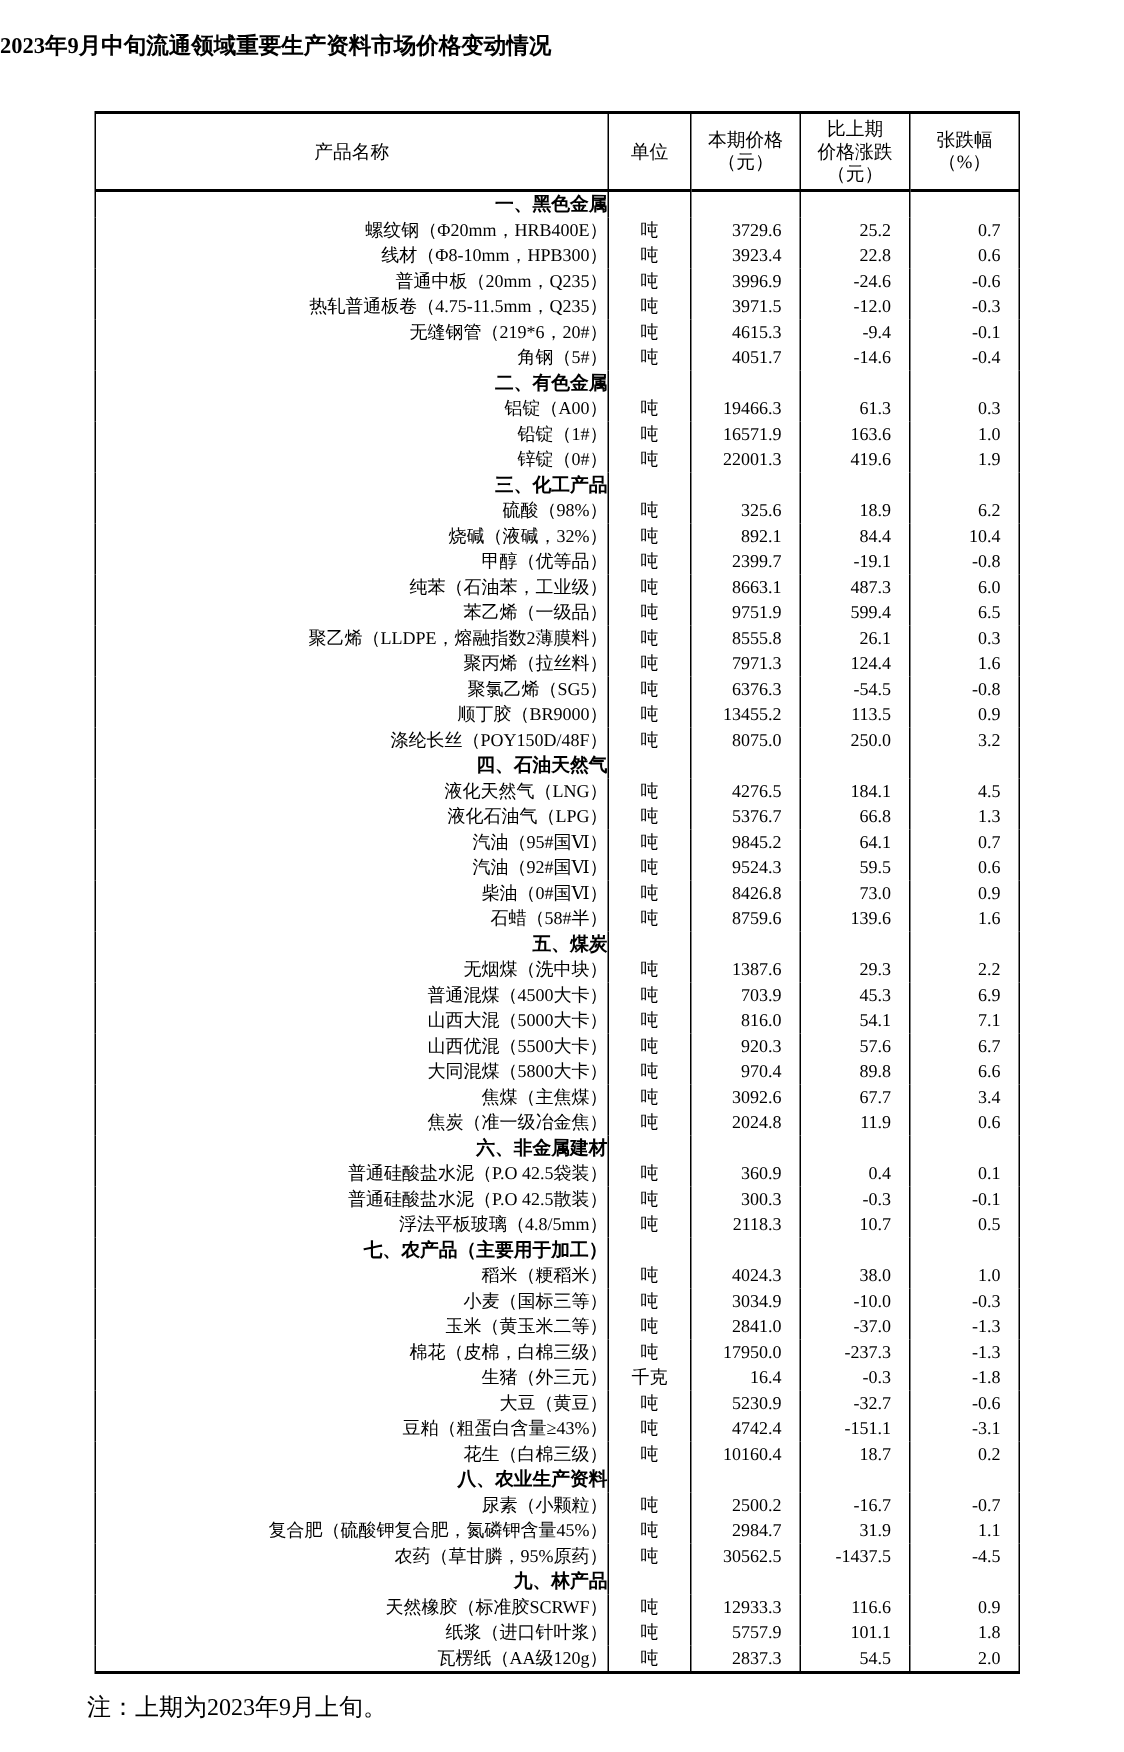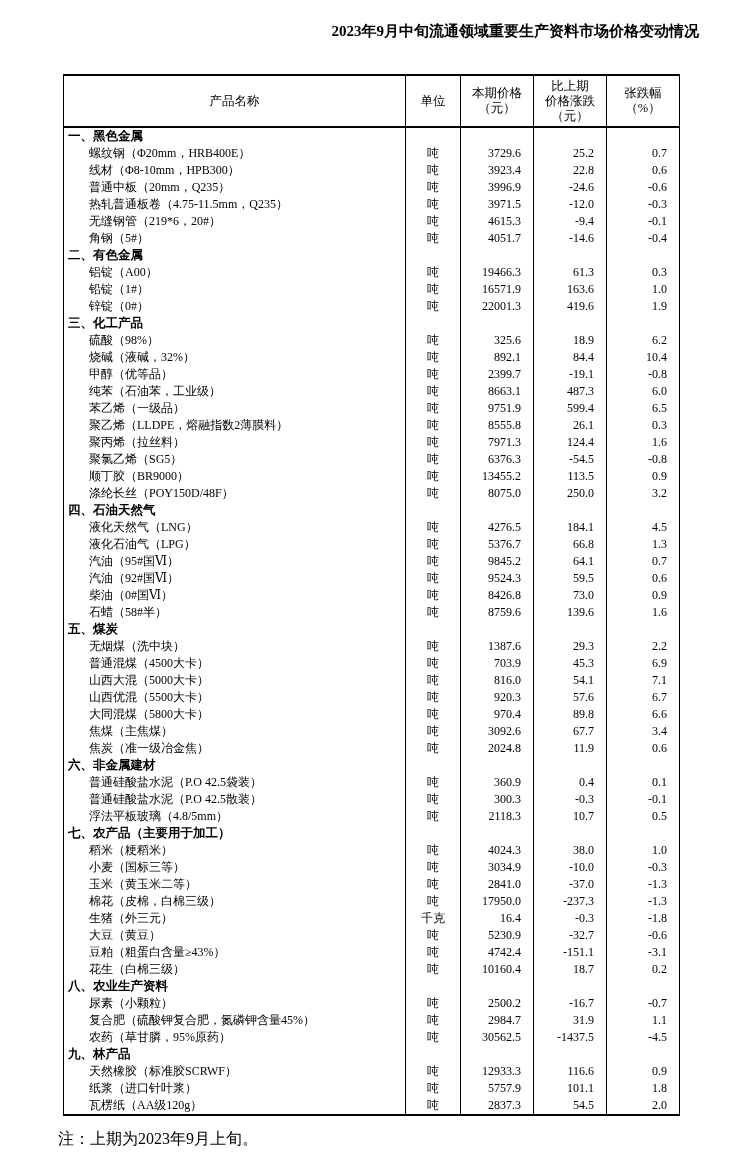--- a/index.html
+++ b/index.html
@@ -4,21 +4,21 @@
 <style>
   html,body{margin:0;padding:0;}
   body{
     width:749px;height:1168px;
     background:#ffffff;color:#000000;
     font-family:"Liberation Serif","DejaVu Serif",serif;
     position:relative;overflow:hidden;
   }
   .page-title{
     position:absolute;top:22px;left:0;width:699px;
-    text-align:right;font-weight:bold;font-size:15px;line-height:18px;
+    text-align:left;font-weight:bold;font-size:15px;line-height:18px;
   }
   table.price-table{
     position:absolute;left:63px;top:74px;
     width:616px;border-collapse:collapse;table-layout:fixed;
     border-left:1px solid #000;border-right:1px solid #000;
     border-top:2px solid #000;border-bottom:2px solid #000;
     font-size:12px;
   }
   col.c-name{width:342px;}
   col.c-unit{width:55px;}
@@ -31,21 +31,21 @@
     height:50px;vertical-align:middle;text-align:center;
     font-weight:normal;font-size:12.5px;line-height:15px;
     white-space:pre-line;padding:0;
   }
   .price-table td{
     border-left:1px solid #000;border-right:1px solid #000;
     border-top:none;border-bottom:none;
     height:17px;line-height:17px;padding:0;
     white-space:nowrap;overflow:hidden;vertical-align:middle;
   }
-  td.name{text-align:left;padding-left:25px;}
+  td.name{text-align:right;padding-left:25px;}
   td.section{font-weight:bold;font-size:12.5px;padding-left:4px;}
   td.unit{text-align:center;}
   td.num{text-align:right;padding-right:12px;}
   .footnote{
     position:absolute;left:58px;top:1131px;
     font-size:16px;line-height:15px;
   }
 </style>
 </head>
 <body>

